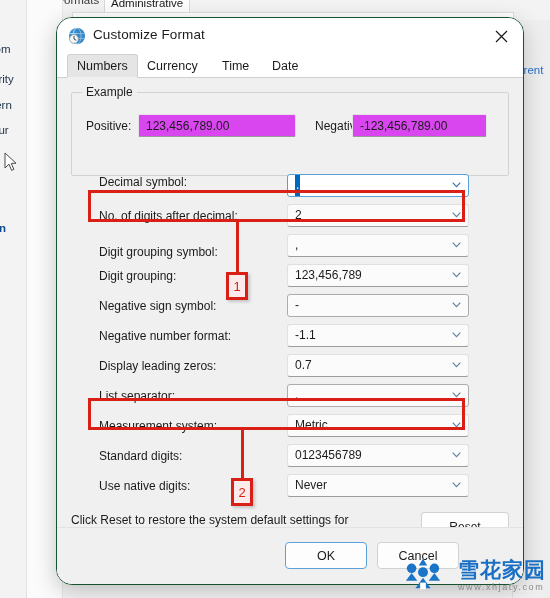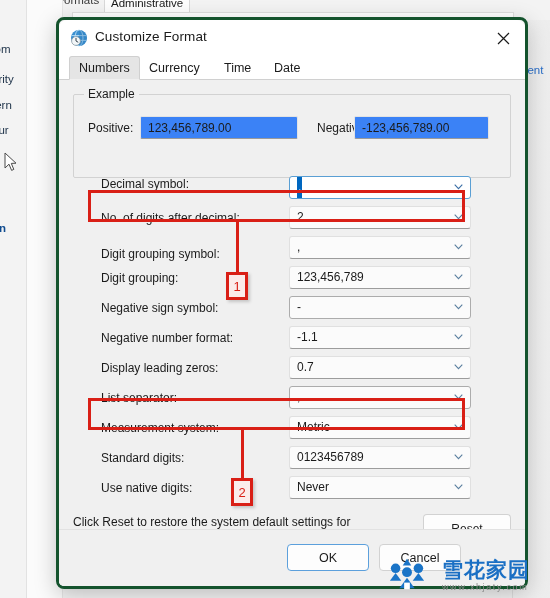--- a/index.html
+++ b/index.html
@@ -122,22 +122,22 @@
   }
 
   
   #dialog {
     position: absolute;
     left: 56px;
     top: 17px;
     width: 466px;
     height: 566px;
     background: #f0f0f0;
-    border: 3px solid #14532d;
-    border-radius: 8px;
+    border: 1px solid #14532d;
+    border-radius: 16px;
     box-shadow: 0 6px 22px rgba(0,0,0,0.22);
     overflow: hidden;
   }
   .titlebar {
     position: relative;
     height: 36px;
     background: #ffffff;
     border-top-left-radius: 8px;
     border-top-right-radius: 8px;
   }
@@ -226,21 +226,21 @@
   }
   .ex-label {
     position: absolute;
     font-size: 12px;
     color: #1b1b1b;
     white-space: nowrap;
   }
   .ex-field {
     position: absolute;
     height: 23px;
-    background: #3b82f6;
+    background: #d946ef;
     border: 1px solid #e3e3e3;
     border-bottom: 1px solid #9a9a9a;
     border-radius: 2px;
     font-size: 12px;
     color: #1b1b1b;
     line-height: 22px;
     padding-left: 7px;
     box-sizing: border-box;
     overflow: hidden;
     white-space: nowrap;
@@ -381,21 +381,21 @@
   .ann-line {
     position: absolute;
     width: 3px;
     background: #d91f16;
     z-index: 41;
   }
 
   
   .watermark {
     position: absolute;
-    right: 20px;
+    right: 4px;
     bottom: 4px;
     z-index: 60;
     display: flex;
     align-items: center;
     gap: 16px;
   }
   .wm-logo { width: 38px; height: 38px; }
   .wm-text {
     display: flex;
     flex-direction: column;

